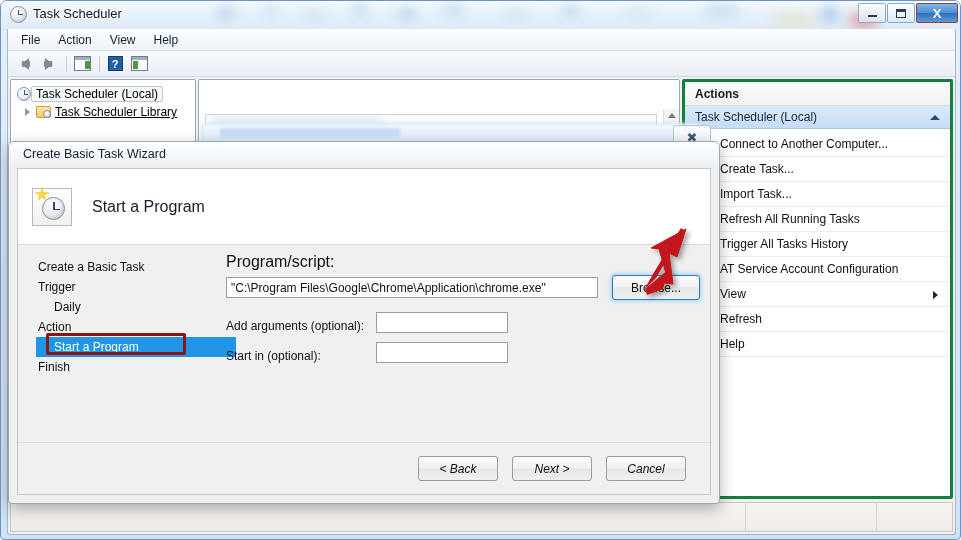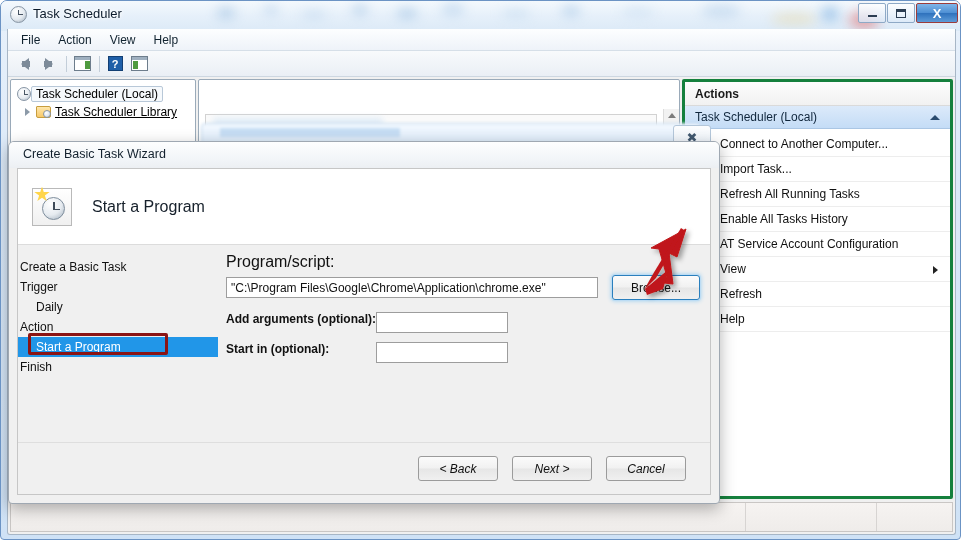--- a/index.html
+++ b/index.html
@@ -254,21 +254,21 @@
   .wiz-head-icon .clockbig::before{content:"";position:absolute;left:10px;top:4px;width:1.5px;height:8px;background:#3e4b59;}
   .wiz-head-icon .clockbig::after{content:"";position:absolute;left:10px;top:11px;width:7px;height:1.5px;background:#3e4b59;}
   .wiz-head-icon .star{
     position:absolute;left:1px;top:-2px;width:16px;height:16px;
     background:#ffd54a;
     clip-path:polygon(50% 0%,61% 35%,98% 35%,68% 57%,79% 91%,50% 70%,21% 91%,32% 57%,2% 35%,39% 35%);
   }
   .wiz-head-title{font-size:16px;color:#16202b;}
   .wiz-divider{position:absolute;left:0;right:0;top:75px;height:1px;background:#dcdcdc;}
   .wiz-content{position:absolute;left:0;right:0;top:76px;bottom:52px;background:#f0f0f0;}
-  .wiz-nav{position:absolute;left:0;top:12px;width:200px;}
+  .wiz-nav{position:absolute;left:18px;top:12px;width:200px;}
   .nav-item{height:20px;display:flex;align-items:center;font-size:12px;color:#111;padding-left:2px;}
   .nav-item.sub{padding-left:18px;}
   .nav-item.selected{
     background:#2196e8;color:#fff;
   }
   .nav-select-wrap{position:relative;}
   .nav-annot{
     position:absolute;left:10px;top:-4px;width:140px;height:22px;
     border:3px solid #8b1414;border-radius:2px;box-sizing:border-box;pointer-events:none;
   }
@@ -284,21 +284,21 @@
   .btn{
     height:23px;border:1px solid #9b9b9b;border-radius:3px;
     background:linear-gradient(180deg,#fbfbfb 0%,#f1f1f1 48%,#e6e6e6 52%,#f0f0f0 100%);
     display:flex;align-items:center;justify-content:center;font-size:12px;color:#111;
   }
   .btn.browse{
     width:86px;margin-left:14px;
     border:1px solid #2a7fbd;
     box-shadow:0 0 0 1px #bcdcf4, 0 0 4px 1px #9fd0f0;
   }
-  .row2{display:flex;align-items:flex-start;margin-bottom:9px;font-weight:bold;}
+  .row2{display:flex;align-items:flex-end;margin-bottom:9px;}
   .row2 .lbl{width:150px;font-size:12px;color:#111;}
   .wiz-footer{
     position:absolute;left:0;right:0;bottom:0;height:52px;background:#f0f0f0;
     border-top:1px solid #dedede;
     display:flex;align-items:center;justify-content:flex-end;padding-right:24px;gap:14px;box-sizing:border-box;
   }
   .btn.nav{width:78px;font-style:italic;}
 
   
   .bg-win{
@@ -433,27 +433,30 @@
           <div class="actions-title">Actions</div>
           <div class="actions-group">
             <span>Task Scheduler (Local)</span>
             <span class="chev-up"></span>
           </div>
           <div class="action-list">
             <div class="action-item">
                 <span>Connect to Another Computer...</span>
               </div>
             <div class="action-item">
+                <span>Create Task...</span>
+              </div>
+            <div class="action-item">
                 <span>Import Task...</span>
               </div>
             <div class="action-item">
                 <span>Refresh All Running Tasks</span>
               </div>
             <div class="action-item">
-                <span>Enable All Tasks History</span>
+                <span>Trigger All Tasks History</span>
               </div>
             <div class="action-item">
                 <span>AT Service Account Configuration</span>
               </div>
             <div class="action-item">
               <span>View</span>
               <span class="submenu-arrow"></span>
             </div>
             <div class="action-item">
                 <span>Refresh</span>

